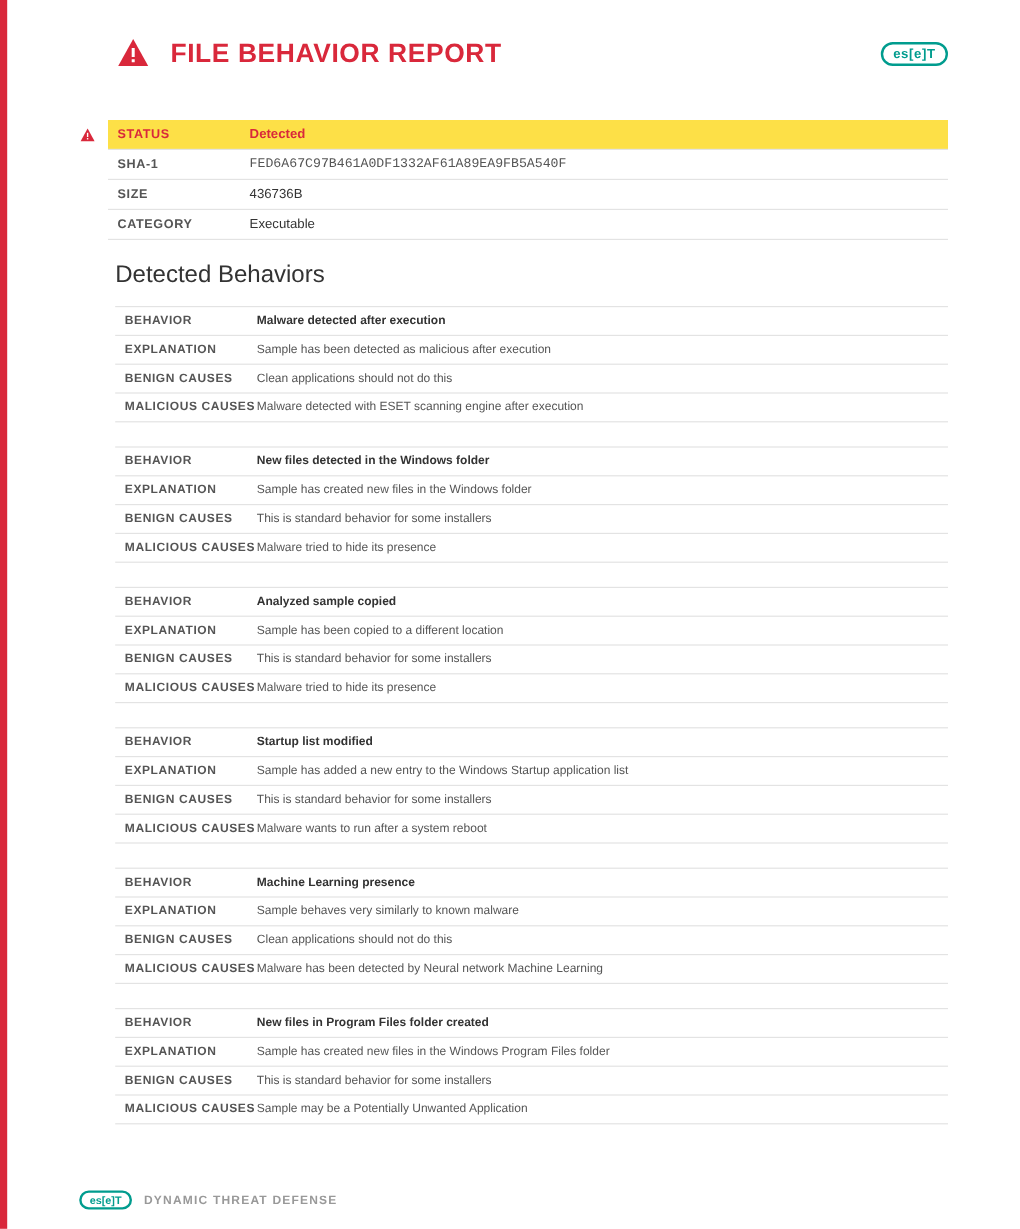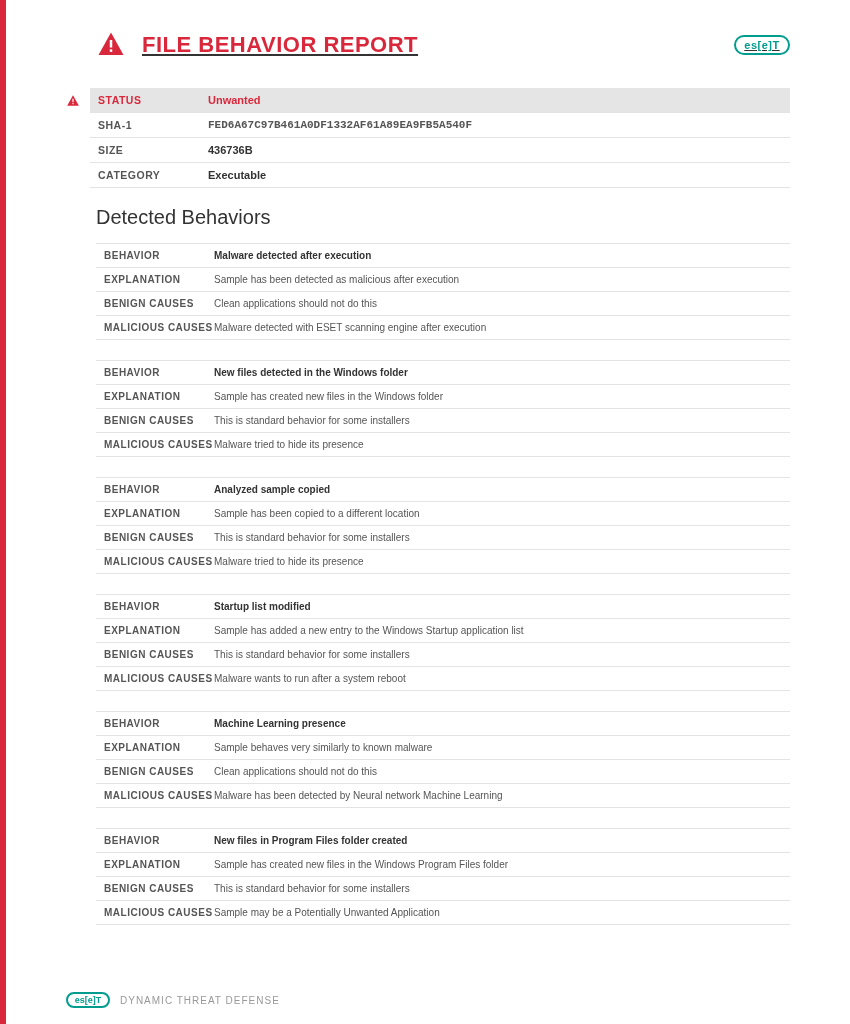--- a/index.html
+++ b/index.html
@@ -13,23 +13,22 @@
     width: 850px;
     min-height: 1024px;
     border-left: 6px solid #d9283b;
     padding: 30px 60px 20px 60px;
     position: relative;
   }
   .header {
     display: flex;
     align-items: center;
     justify-content: space-between;
-    margin-bottom: 28px;
+    margin-bottom: 40px;
     padding-left: 30px;
-    text-decoration: underline;
   }
   .header-left {
     display: flex;
     align-items: center;
     gap: 16px;
   }
   .alert-triangle {
     width: 30px;
     height: 30px;
   }
@@ -66,30 +65,29 @@
   }
   .summary-table {
     flex: 1;
     border-collapse: collapse;
     width: 100%;
   }
   .summary-table tr { border-bottom: 1px solid #e3e3e3; }
   .summary-table td {
     padding: 6px 8px;
     font-size: 11px;
-    font-weight: bold;
   }
   .summary-table .label {
     width: 110px;
     font-weight: 700;
     letter-spacing: 0.5px;
     color: #555;
     font-size: 10.5px;
   }
-  .status-row { background: #e5e5e5; }
+  .status-row { background: #fde047; }
   .status-row .label { color: #d9283b; }
   .status-row .value { color: #d9283b; font-weight: 700; }
   .mono { font-family: "Courier New", monospace; font-size: 11px; color: #555; }
   .section-title {
     font-size: 20px;
     font-weight: 400;
     color: #333;
     margin: 10px 0 14px 30px;
   }
   .behavior-block {
@@ -132,21 +130,21 @@
     display: flex;
     align-items: center;
     justify-content: center;
     color: #009c8e;
     font-weight: 700;
     font-size: 9px;
   }
   .footer-text {
     color: #999;
     font-size: 10px;
-    font-weight: 400;
+    font-weight: 700;
     letter-spacing: 1px;
   }
 </style>
 </head>
 <body>
 
 <div class="page">
 
   <div class="header">
     <div class="header-left">
@@ -163,21 +161,21 @@
   <div class="summary-wrap">
     <svg class="mini-alert" viewBox="0 0 24 24">
       <path fill="#d9283b" d="M12 2 L22 20 L2 20 Z"></path>
       <rect x="11" y="8" width="2" height="6" fill="#fff"></rect>
       <rect x="11" y="15.5" width="2" height="2" fill="#fff"></rect>
     </svg>
     <table class="summary-table">
       <tbody>
           <tr class="status-row">
         <td class="label">STATUS</td>
-        <td class="value">Unwanted</td>
+        <td class="value">Detected</td>
       </tr>
       <tr>
         <td class="label">SHA-1</td>
         <td class="mono">FED6A67C97B461A0DF1332AF61A89EA9FB5A540F</td>
       </tr>
       <tr>
         <td class="label">SIZE</td>
         <td>436736B</td>
       </tr>
       <tr>

